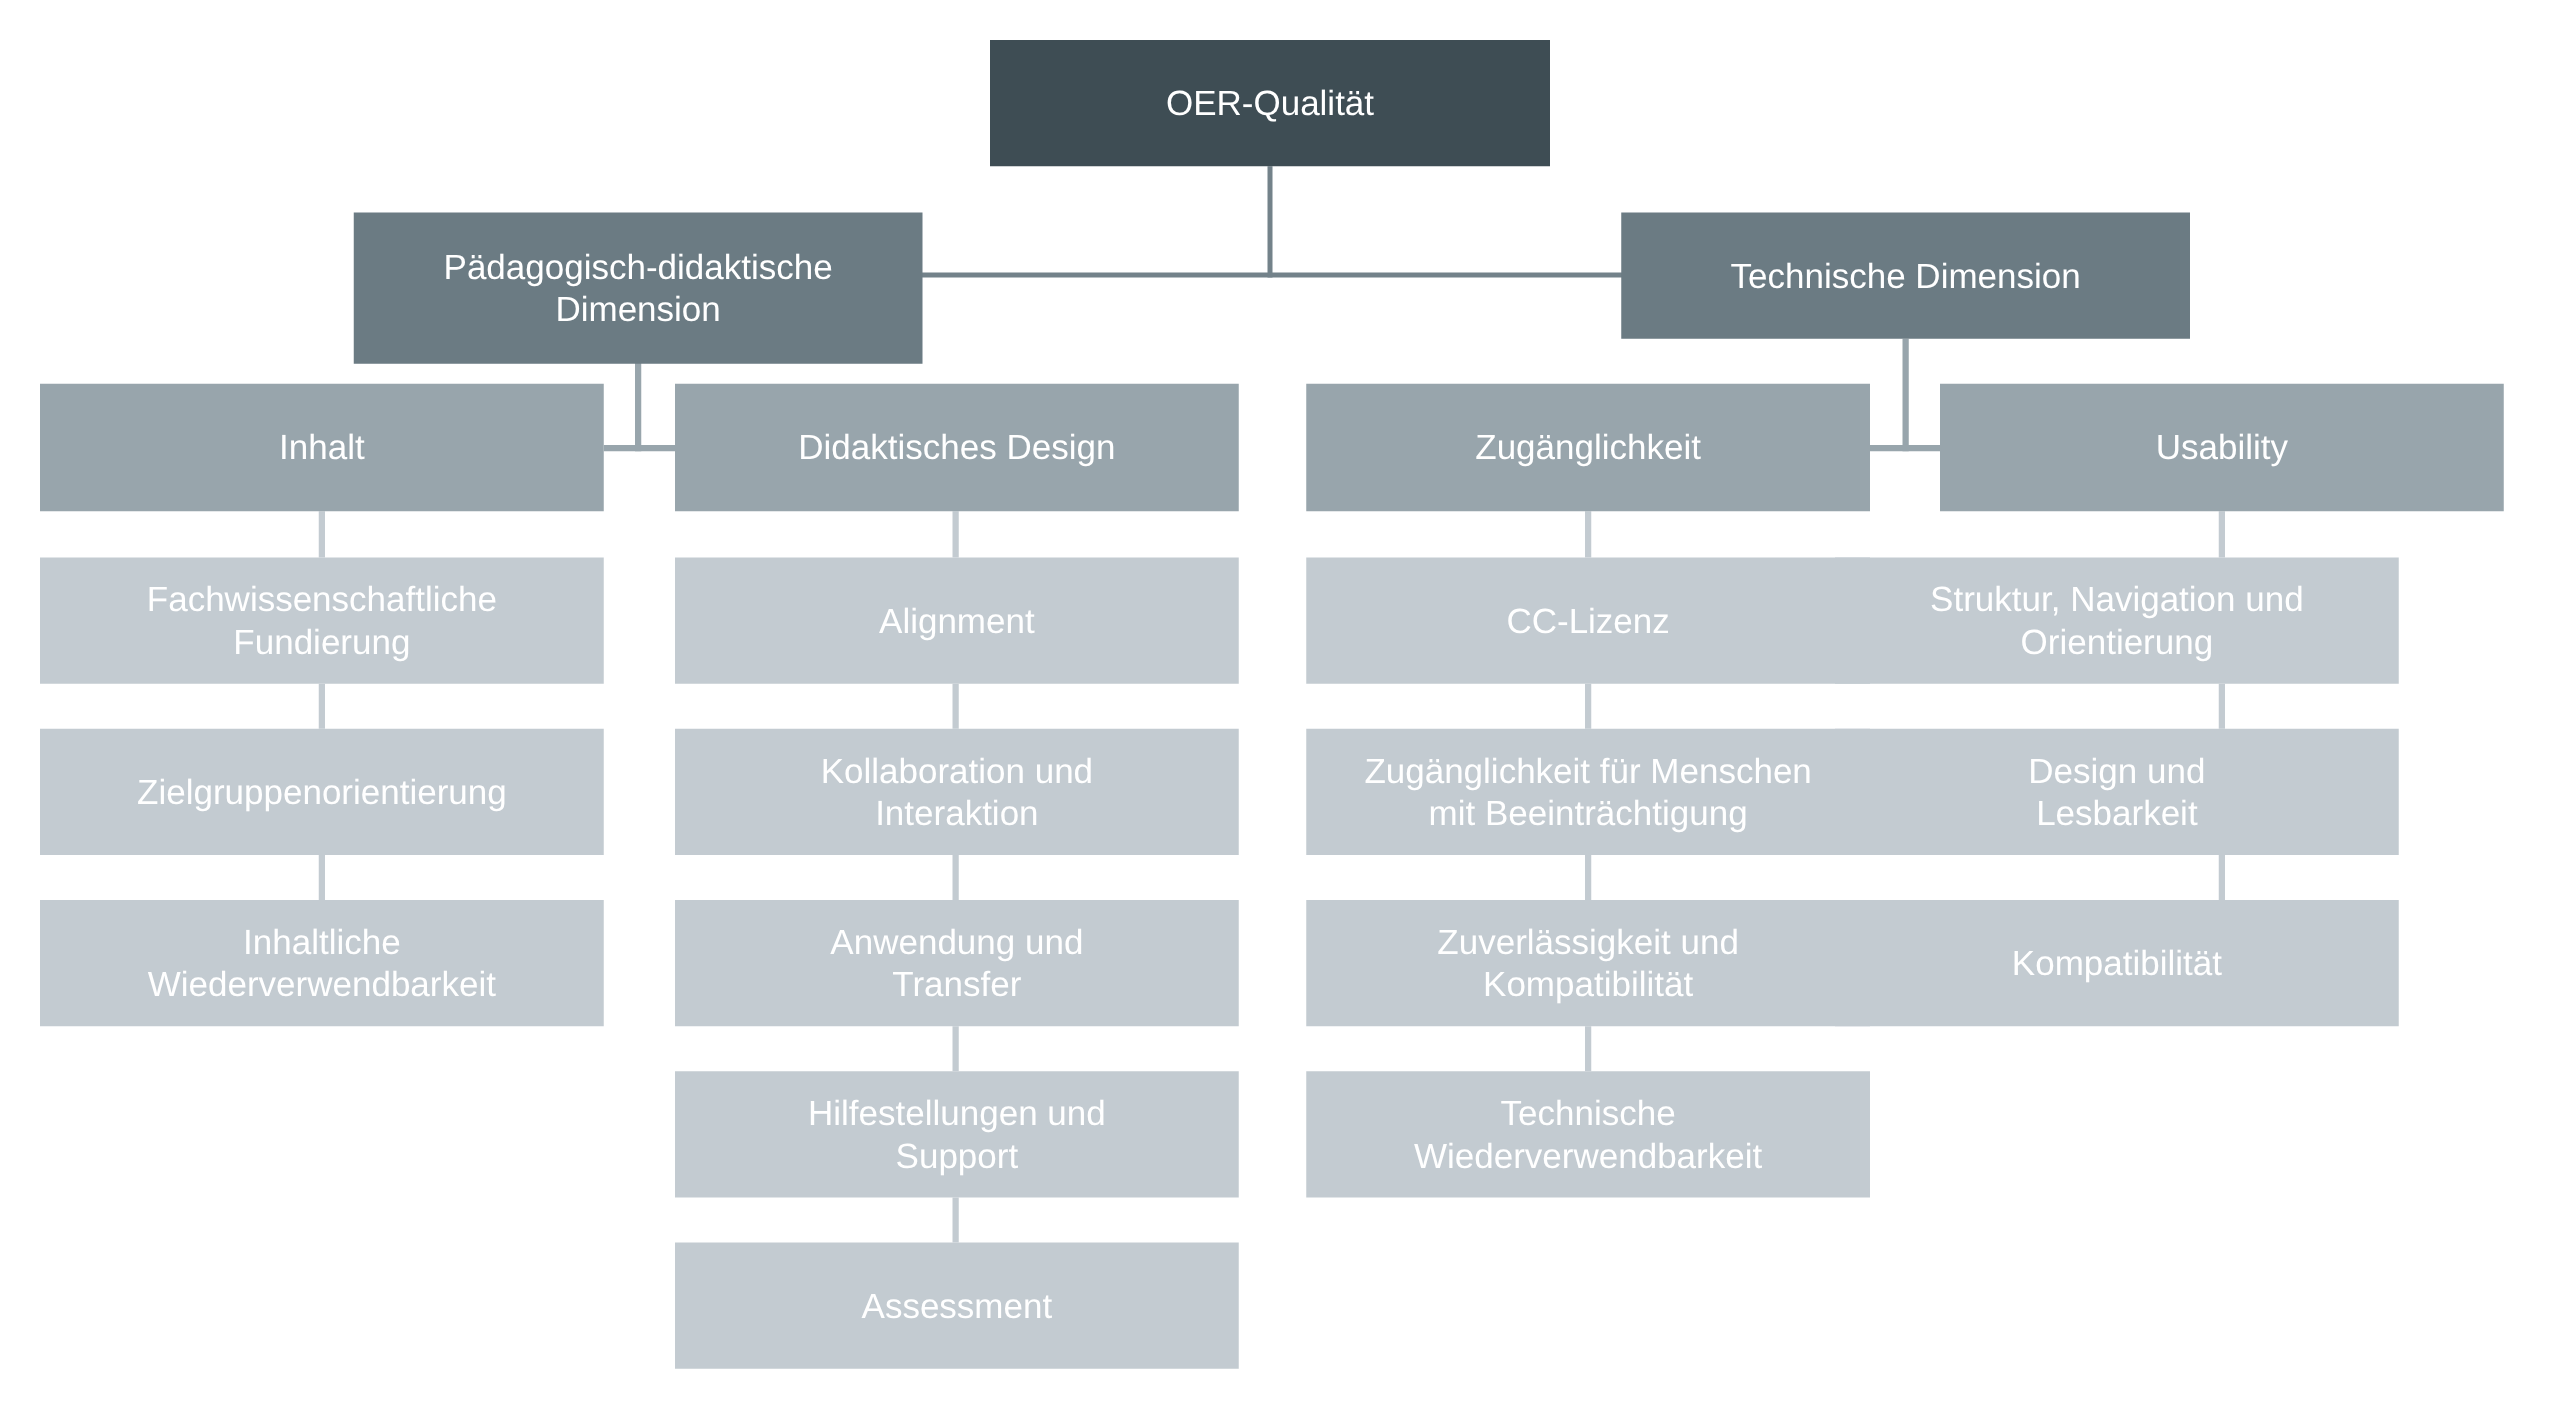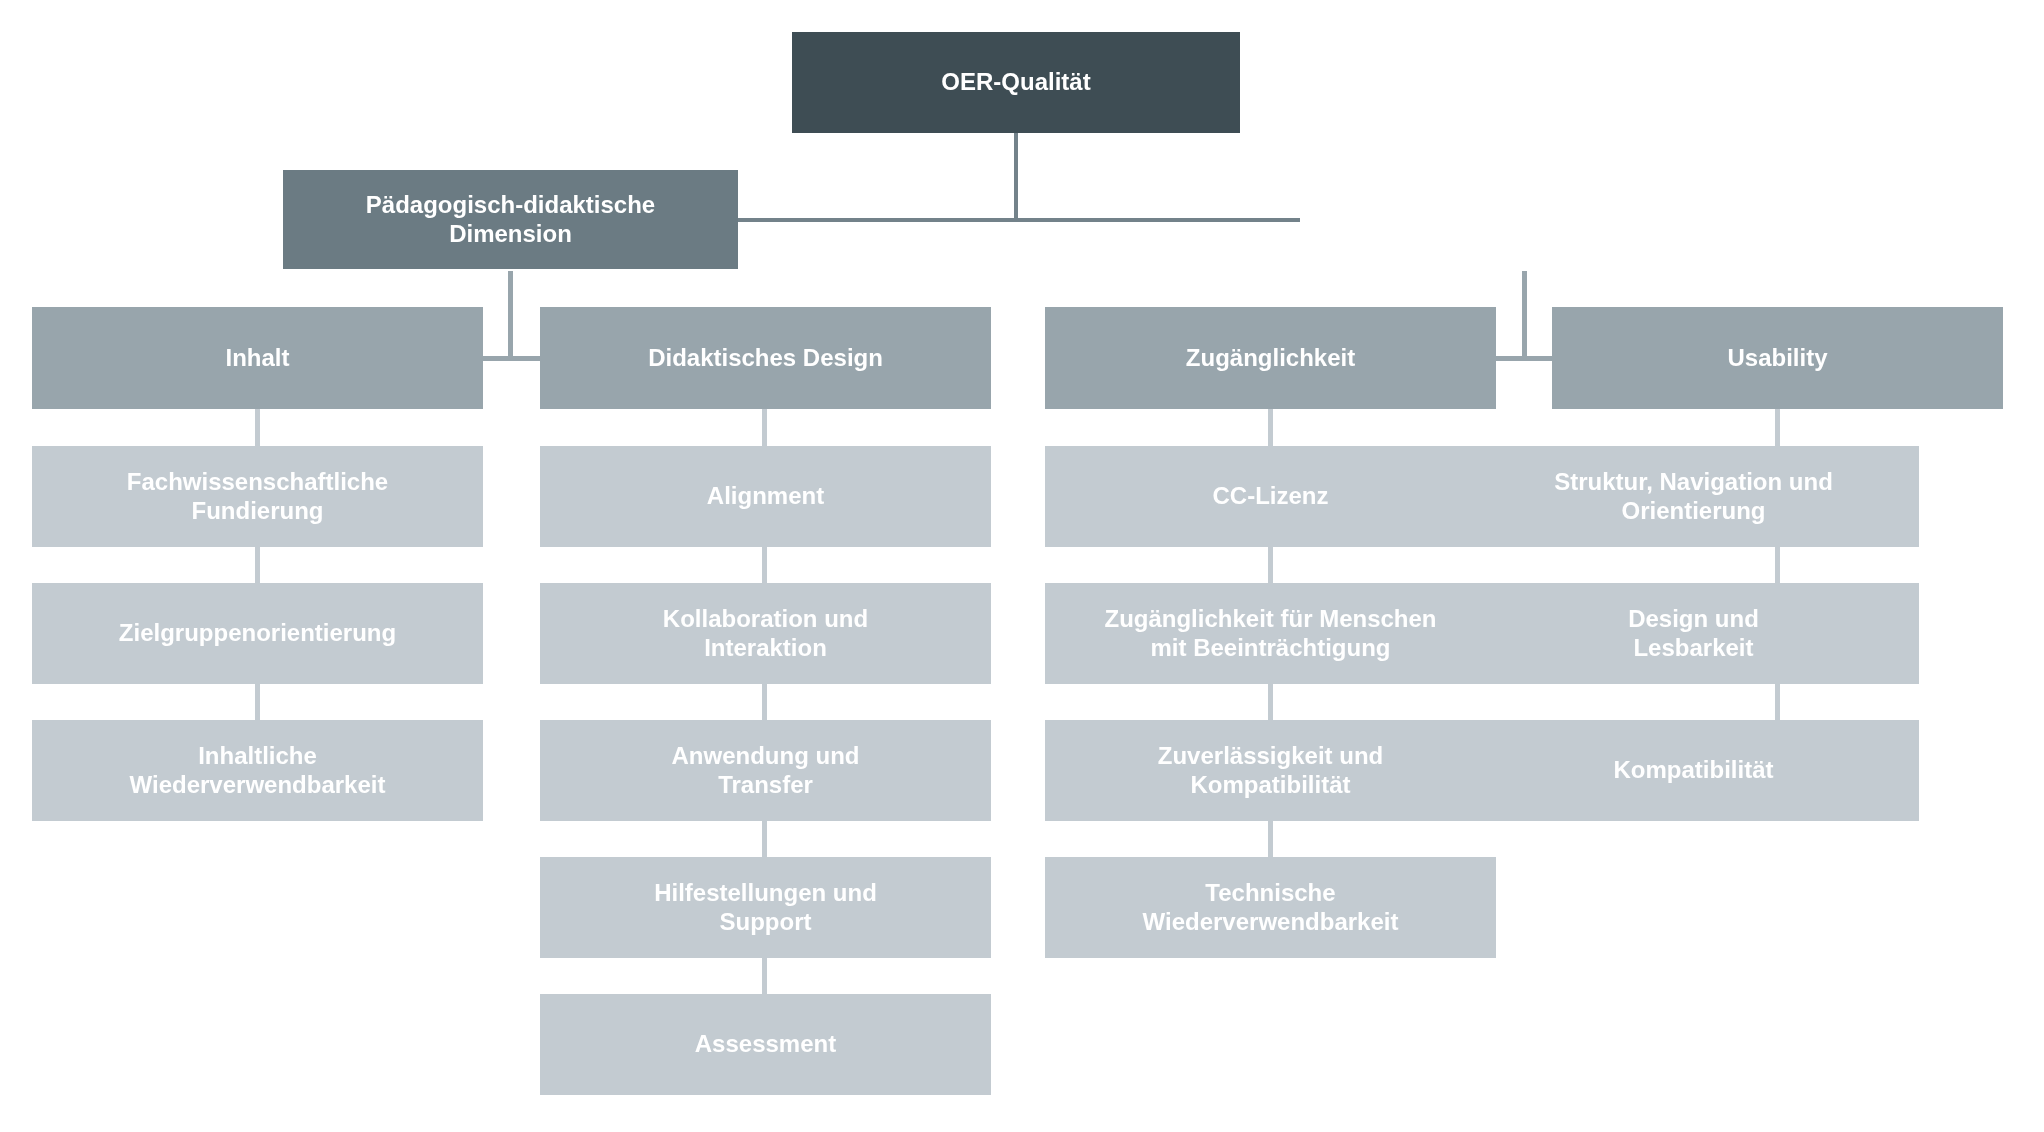--- a/index.html
+++ b/index.html
@@ -8,40 +8,40 @@
     width:2044px;height:1132px;
     background:#ffffff;
     font-family:"Liberation Sans",sans-serif;
     overflow:hidden;
   }
   .node{
     position:absolute;
     display:flex;align-items:center;justify-content:center;
     text-align:center;
     color:#ffffff;
-    font-weight:700;
-    font-size:24px;
+    font-weight:400;
+    font-size:28px;
     line-height:1.18;
     white-space:pre-line;
     box-sizing:border-box;
     padding:4px 8px;
   }
   .lv1{background:#3e4d54;}
   .lv2{background:#6b7b83;}
   .lv3{background:#98a5ac;}
   .lv4{background:#c3cbd1;}
   .conn{position:absolute;}
   .cn2{background:#73828a;}
   .cn3{background:#98a5ac;}
   .cn4{background:#c3cbd1;}
 
   
   #b-root{left:792px;top:32px;width:448px;height:101px;}
   
-  #b-paed{left:283px;top:170px;width:455px;height:99px;}
+  #b-paed{left:283px;top:170px;width:455px;height:121px;}
   #b-tech{left:1297px;top:170px;width:455px;height:101px;}
   
   .row3{top:307px;height:102px;width:451px;}
   #b-inhalt{left:32px;}
   #b-didak{left:540px;}
   #b-zugang{left:1045px;}
   #b-usab{left:1552px;}
   
   .c1{left:32px;width:451px;}
   .c2{left:540px;width:451px;}
@@ -98,20 +98,21 @@
   <div class="conn cn4 stub x3 g4"></div>
 
   <div class="conn cn4 stub x4 g1"></div>
   <div class="conn cn4 stub x4 g2"></div>
   <div class="conn cn4 stub x4 g3"></div>
 
   <div class="node lv1" id="b-root">OER-Qualität</div>
 
   <div class="node lv2" id="b-paed">Pädagogisch-didaktische
 Dimension</div>
+  <div class="node lv2" id="b-tech">Technische Dimension</div>
 
   <div class="node lv3 row3" id="b-inhalt">Inhalt</div>
   <div class="node lv3 row3" id="b-didak">Didaktisches Design</div>
   <div class="node lv3 row3" id="b-zugang">Zugänglichkeit</div>
   <div class="node lv3 row3" id="b-usab">Usability</div>
 
   <div class="node lv4 c1 r4a">Fachwissenschaftliche
 Fundierung</div>
   <div class="node lv4 c1 r4b">Zielgruppenorientierung</div>
   <div class="node lv4 c1 r4c">Inhaltliche

